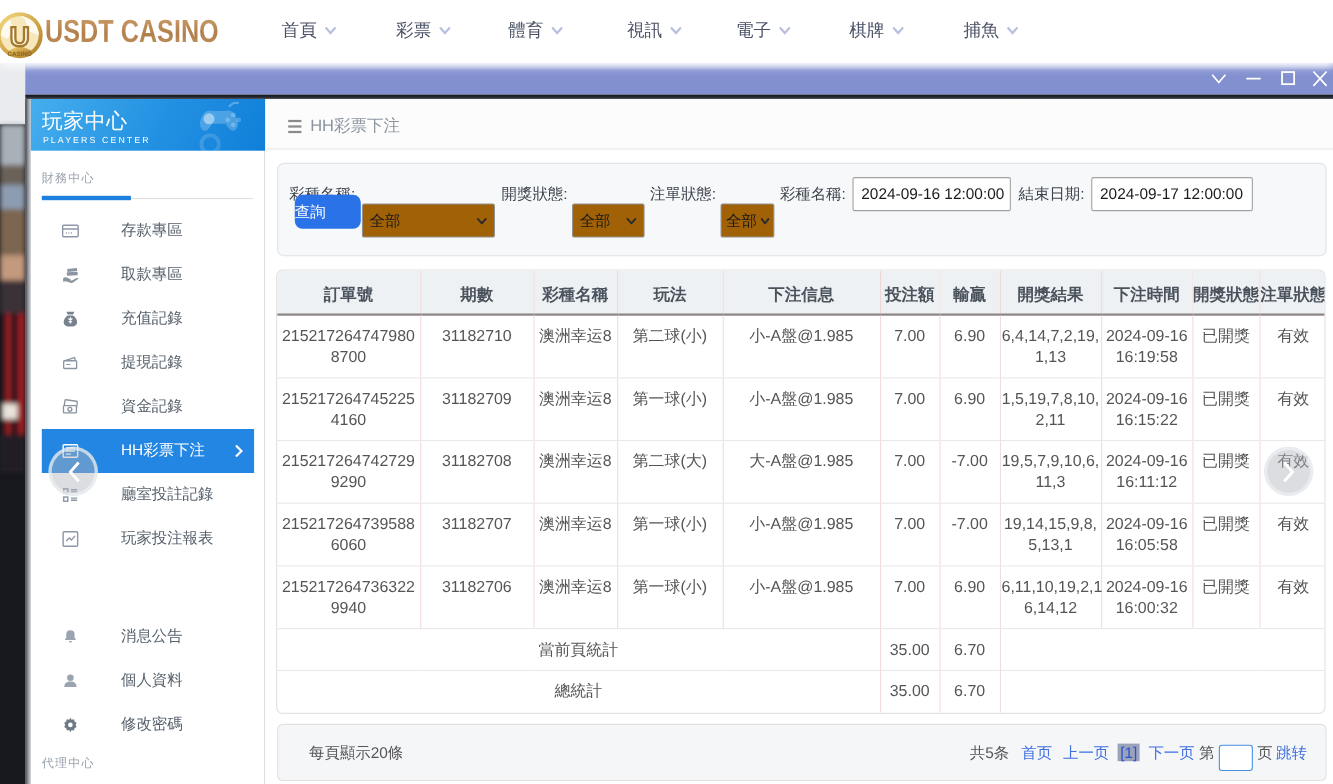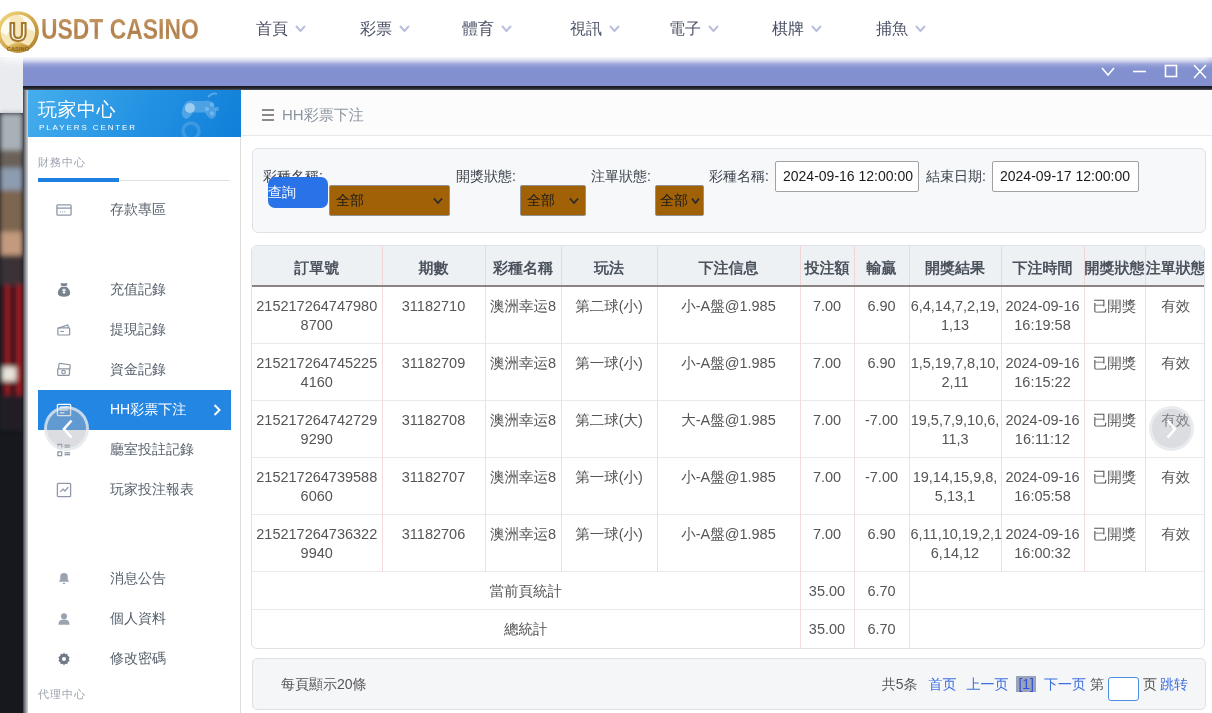--- a/index.html
+++ b/index.html
@@ -200,20 +200,30 @@
         <svg class="mic" viewBox="0 0 17 17">
             <g fill="none" stroke="#8e98a8" stroke-width="1.4">
               <rect x="1" y="3" width="15" height="11" rx="1"></rect>
               <line x1="1" y1="6.5" x2="16" y2="6.5"></line>
               <line x1="4" y1="10.5" x2="5" y2="10.5"></line>
               <line x1="6.5" y1="10.5" x2="7.5" y2="10.5"></line>
               <line x1="9" y1="10.5" x2="10" y2="10.5"></line>
             </g>
           </svg>
         <span class="mtx">存款專區</span>
+      </div>
+      <div class="mitem" style="top:140px">
+        <svg class="mic" viewBox="0 0 17 17">
+            <g fill="#8b95a1">
+              <rect x="5.5" y="2.2" width="9.5" height="3" rx="0.5" transform="rotate(-6 10 4)"></rect>
+              <rect x="5" y="5.6" width="10.5" height="3.4" rx="0.5" transform="rotate(-4 10 7)"></rect>
+              <path d="M1.5 11.5 q2 -1.5 3.5 -0.5 l3.5 1.5 q1 0.7 0 1.5 l2 -0.5 l4 -2 q1.5 -0.5 2 0.5 l-5 3.5 q-1.5 1 -3 0.5 l-4.5 -1.5 l-2.5 0.5 z"></path>
+            </g>
+          </svg>
+        <span class="mtx">取款專區</span>
       </div>
       <div class="mitem" style="top:180px">
         <svg class="mic" viewBox="0 0 17 17">
             <path d="M6 4.2 L4.6 1.4 h7.8 L11 4.2 z M5.8 5 h5.4 q3.8 2.8 3.8 6.8 q0 4 -6.5 4 q-6.5 0 -6.5 -4 q0 -4 3.8 -6.8 z" fill="#77828e"></path>
             <path d="M8.5 6.8 v6 M6.6 8 l1.9 1.6 l1.9 -1.6 M6.9 11 h3.2" stroke="#fff" stroke-width="1.1" fill="none"></path>
           </svg>
         <span class="mtx">充值記錄</span>
       </div>
       <div class="mitem" style="top:220px">
         <svg class="mic" viewBox="0 0 17 17">

